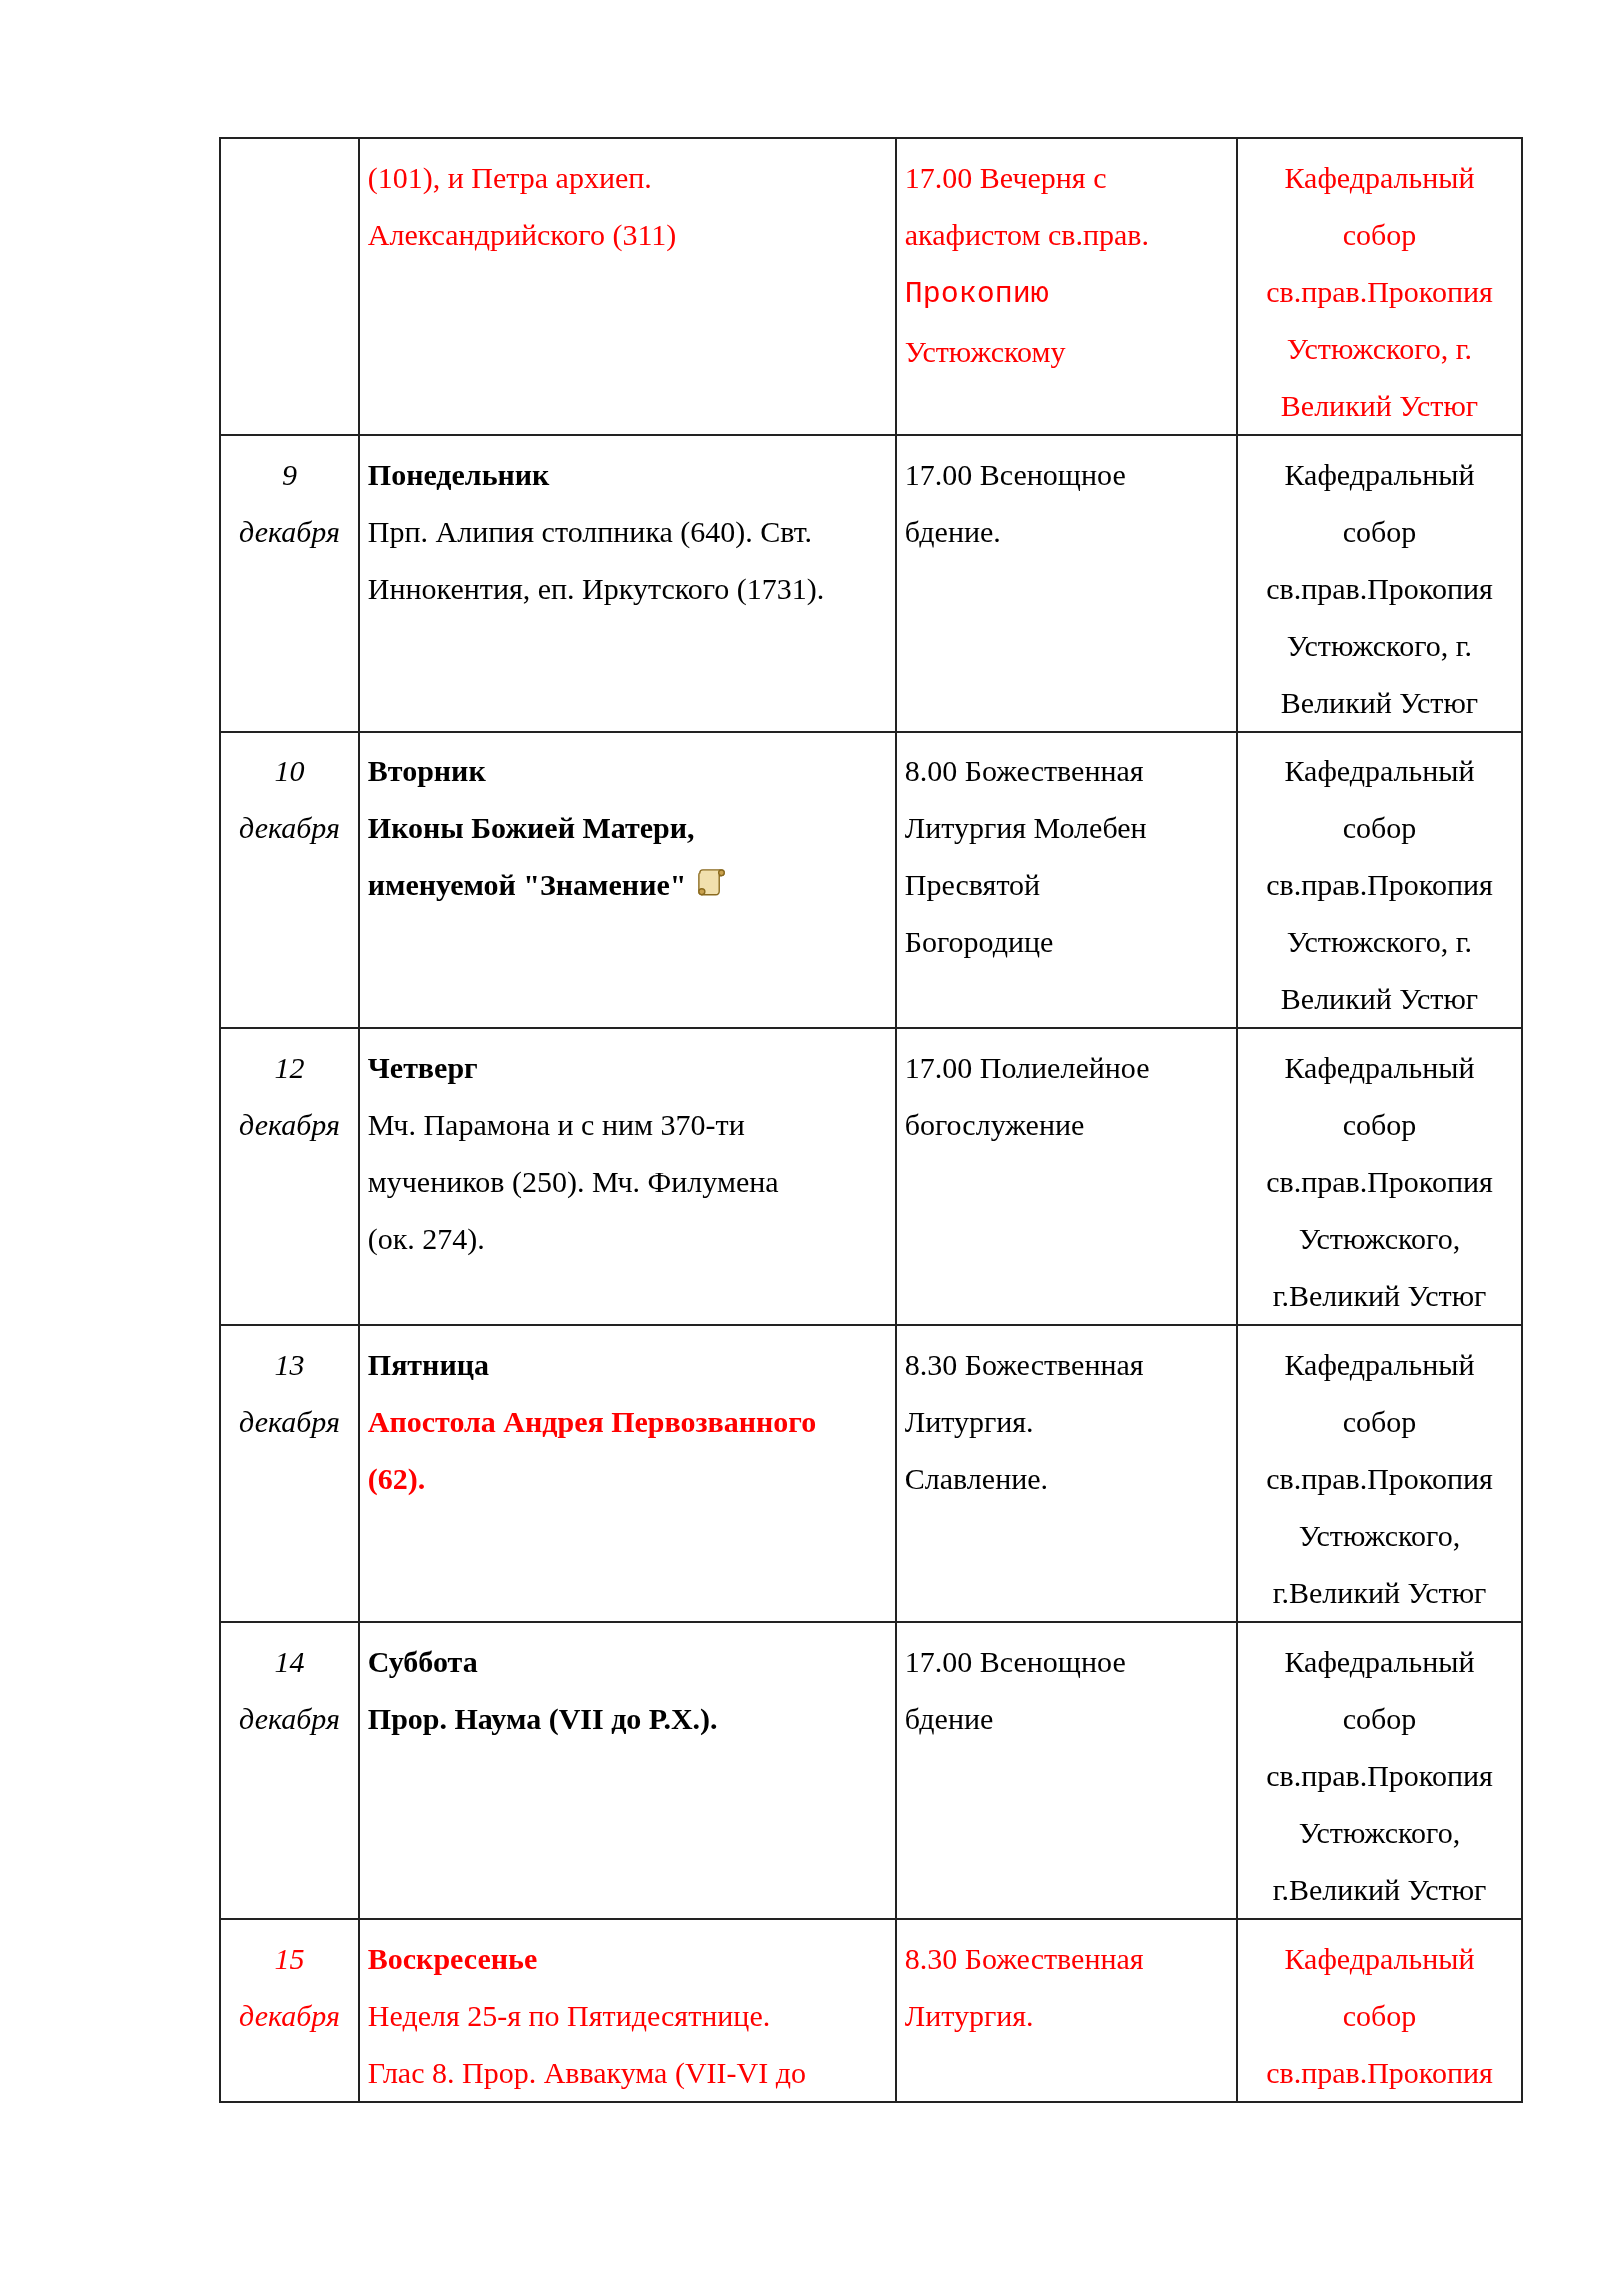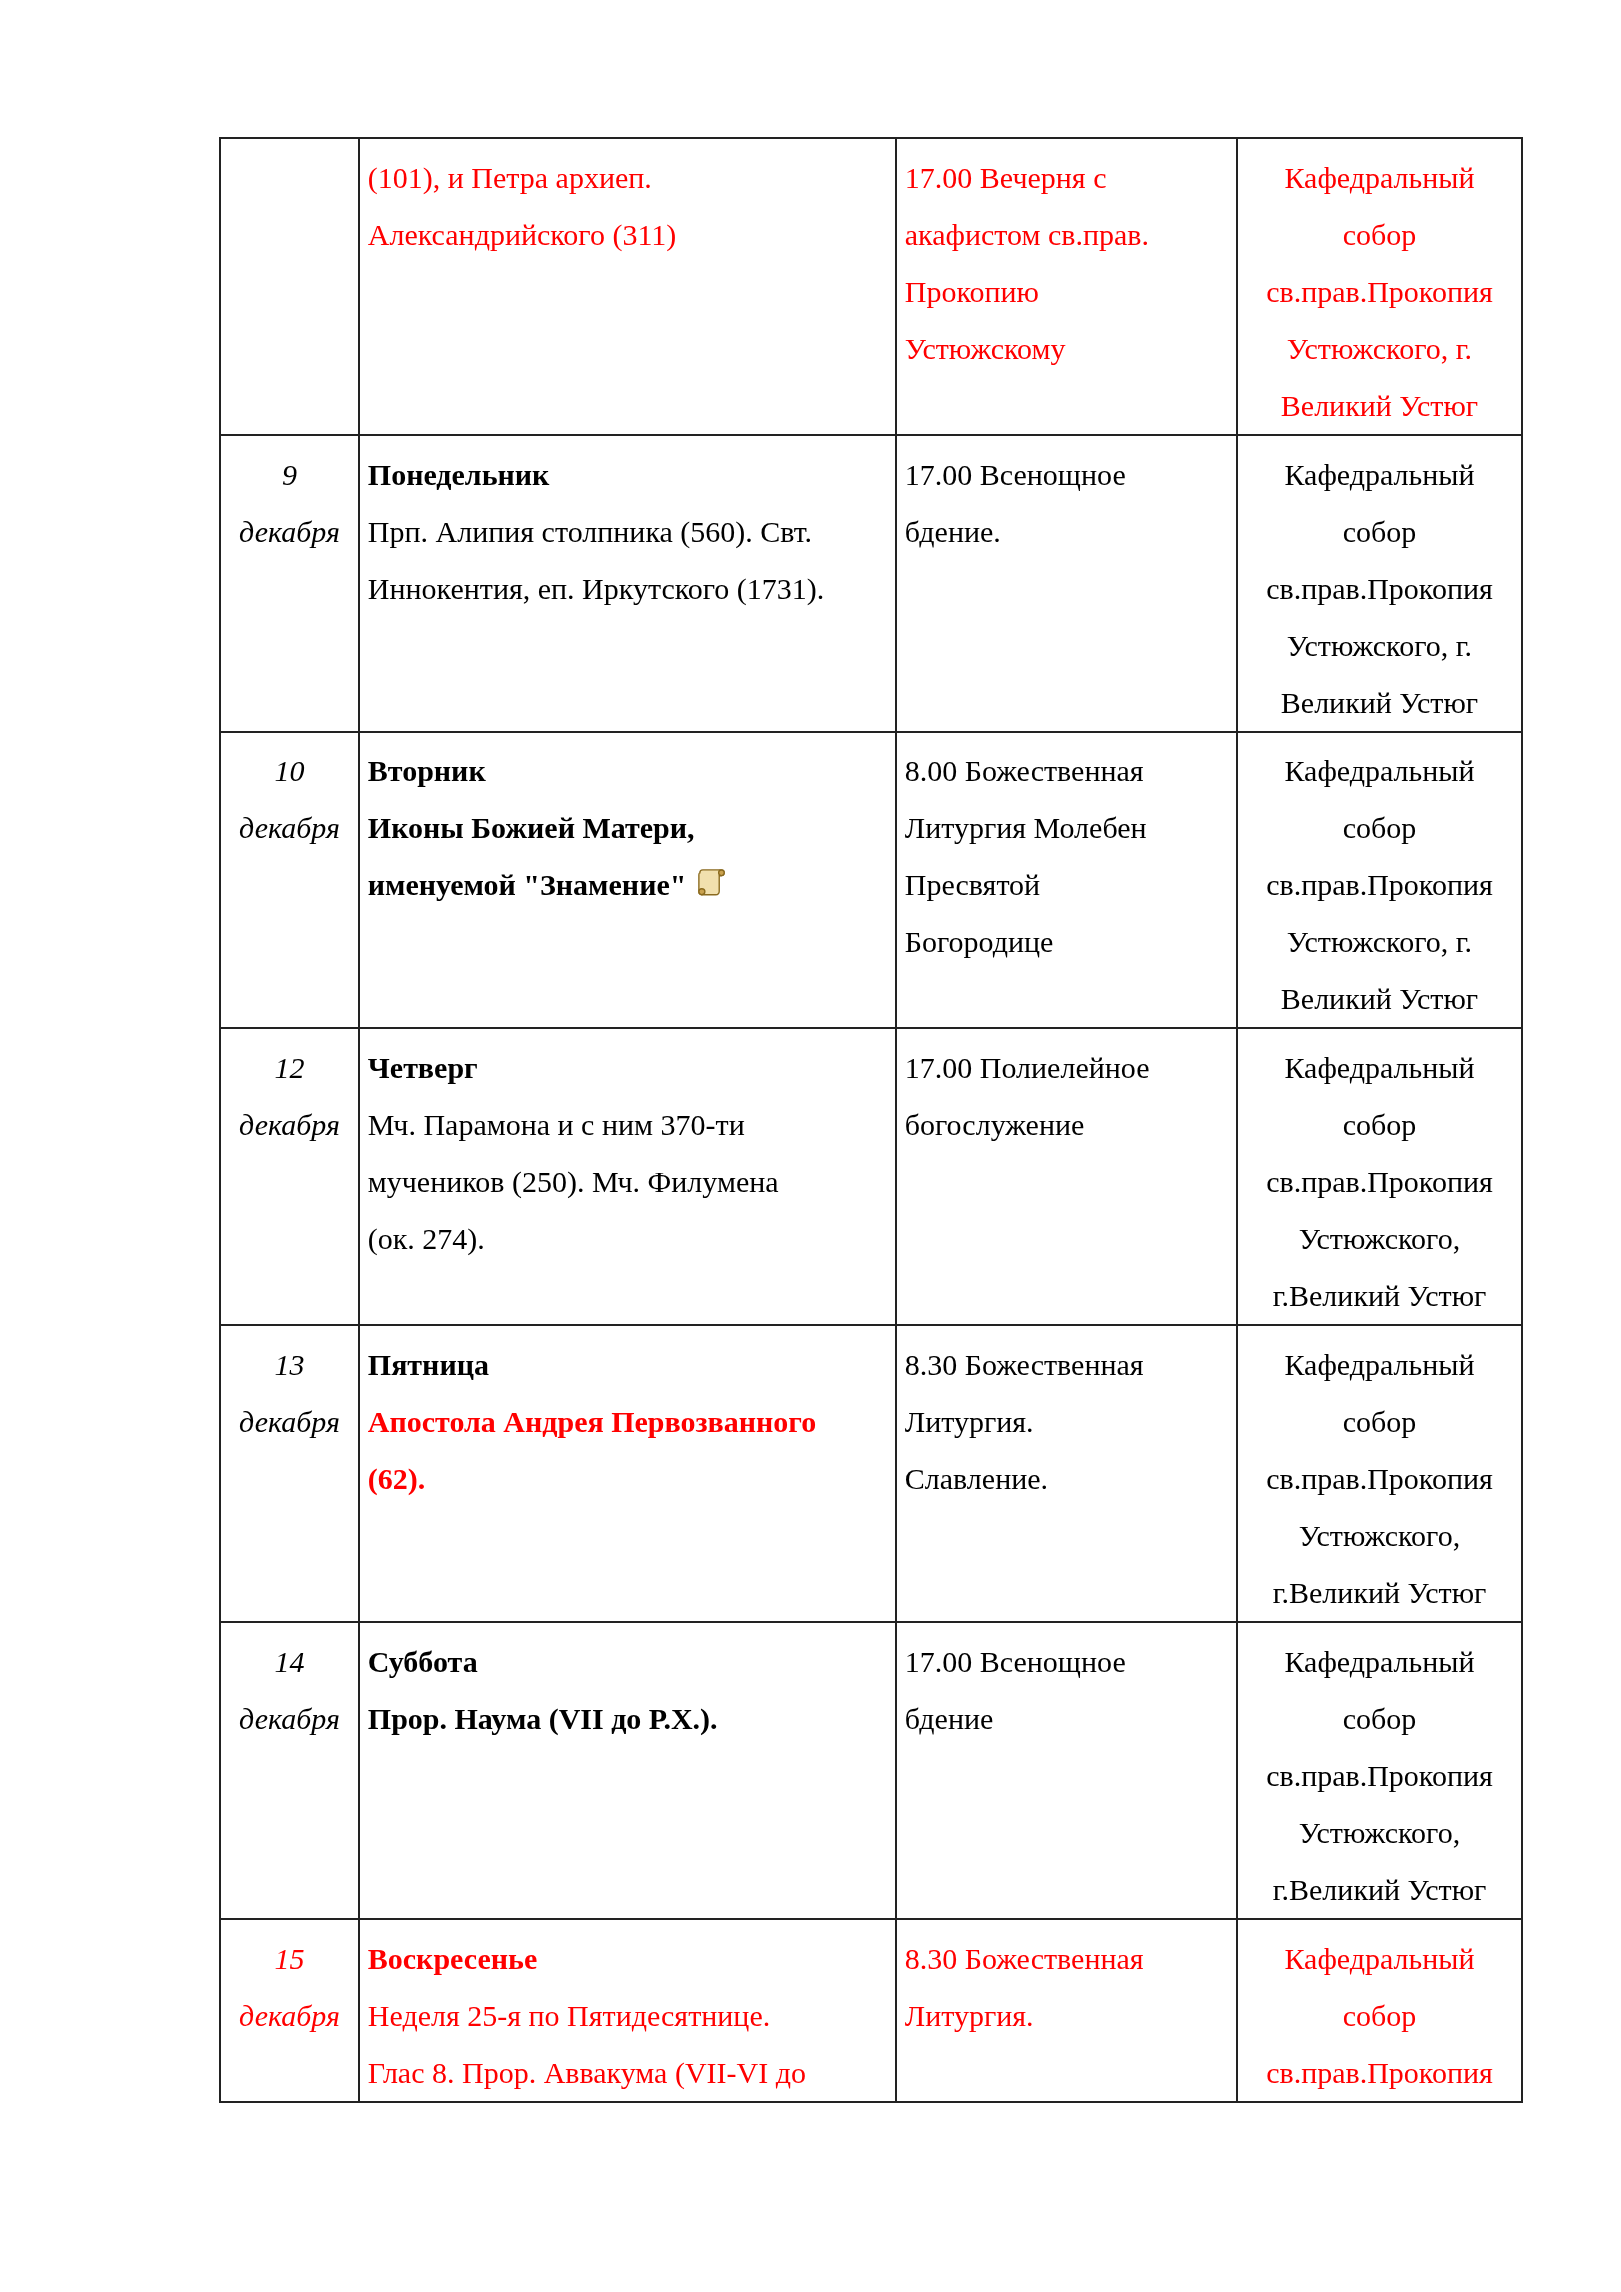--- a/index.html
+++ b/index.html
@@ -73,39 +73,39 @@
   <tbody>
       <tr style="height: 289px;">
         <td class="date-cell"></td>
         <td class="description-cell">
           <div class="line"><span style="color: rgb(255, 0, 0);">(101), и Петра архиеп.</span></div>
           <div class="line"><span style="color: rgb(255, 0, 0);">Александрийского (311)</span></div>
         </td>
         <td class="service-cell">
           <div class="line"><span style="color: rgb(255, 0, 0);">17.00 Вечерня с</span></div>
           <div class="line"><span style="color: rgb(255, 0, 0);">акафистом св.прав.</span></div>
-          <div class="line"><span style="color: rgb(255, 0, 0);">Прокопию</span></div>
+          <div class="line"><span style="color: rgb(255, 0, 0); font-family: Liberation Mono, monospace;">Прокопию</span></div>
           <div class="line"><span style="color: rgb(255, 0, 0);">Устюжскому</span></div>
         </td>
         <td class="location-cell">
           <div class="line"><span style="color: rgb(255, 0, 0);">Кафедральный</span></div>
           <div class="line"><span style="color: rgb(255, 0, 0);">собор</span></div>
           <div class="line"><span style="color: rgb(255, 0, 0);">св.прав.Прокопия</span></div>
           <div class="line"><span style="color: rgb(255, 0, 0);">Устюжского, г.</span></div>
           <div class="line"><span style="color: rgb(255, 0, 0);">Великий Устюг</span></div>
         </td>
       </tr>
       <tr style="height: 284px;">
         <td class="date-cell">
           <div class="line"><span style="color: rgb(0, 0, 0);">9</span></div>
           <div class="line"><span style="color: rgb(0, 0, 0);">декабря</span></div>
         </td>
         <td class="description-cell">
           <div class="line"><span class="bold" style="color: rgb(0, 0, 0);">Понедельник</span></div>
-          <div class="line"><span style="color: rgb(0, 0, 0);">Прп. Алипия столпника (560). Свт.</span></div>
+          <div class="line"><span style="color: rgb(0, 0, 0);">Прп. Алипия столпника (640). Свт.</span></div>
           <div class="line"><span style="color: rgb(0, 0, 0);">Иннокентия, еп. Иркутского (1731).</span></div>
         </td>
         <td class="service-cell">
           <div class="line"><span style="color: rgb(0, 0, 0);">17.00 Всенощное</span></div>
           <div class="line"><span style="color: rgb(0, 0, 0);">бдение.</span></div>
         </td>
         <td class="location-cell">
           <div class="line"><span style="color: rgb(0, 0, 0);">Кафедральный</span></div>
           <div class="line"><span style="color: rgb(0, 0, 0);">собор</span></div>
           <div class="line"><span style="color: rgb(0, 0, 0);">св.прав.Прокопия</span></div>

